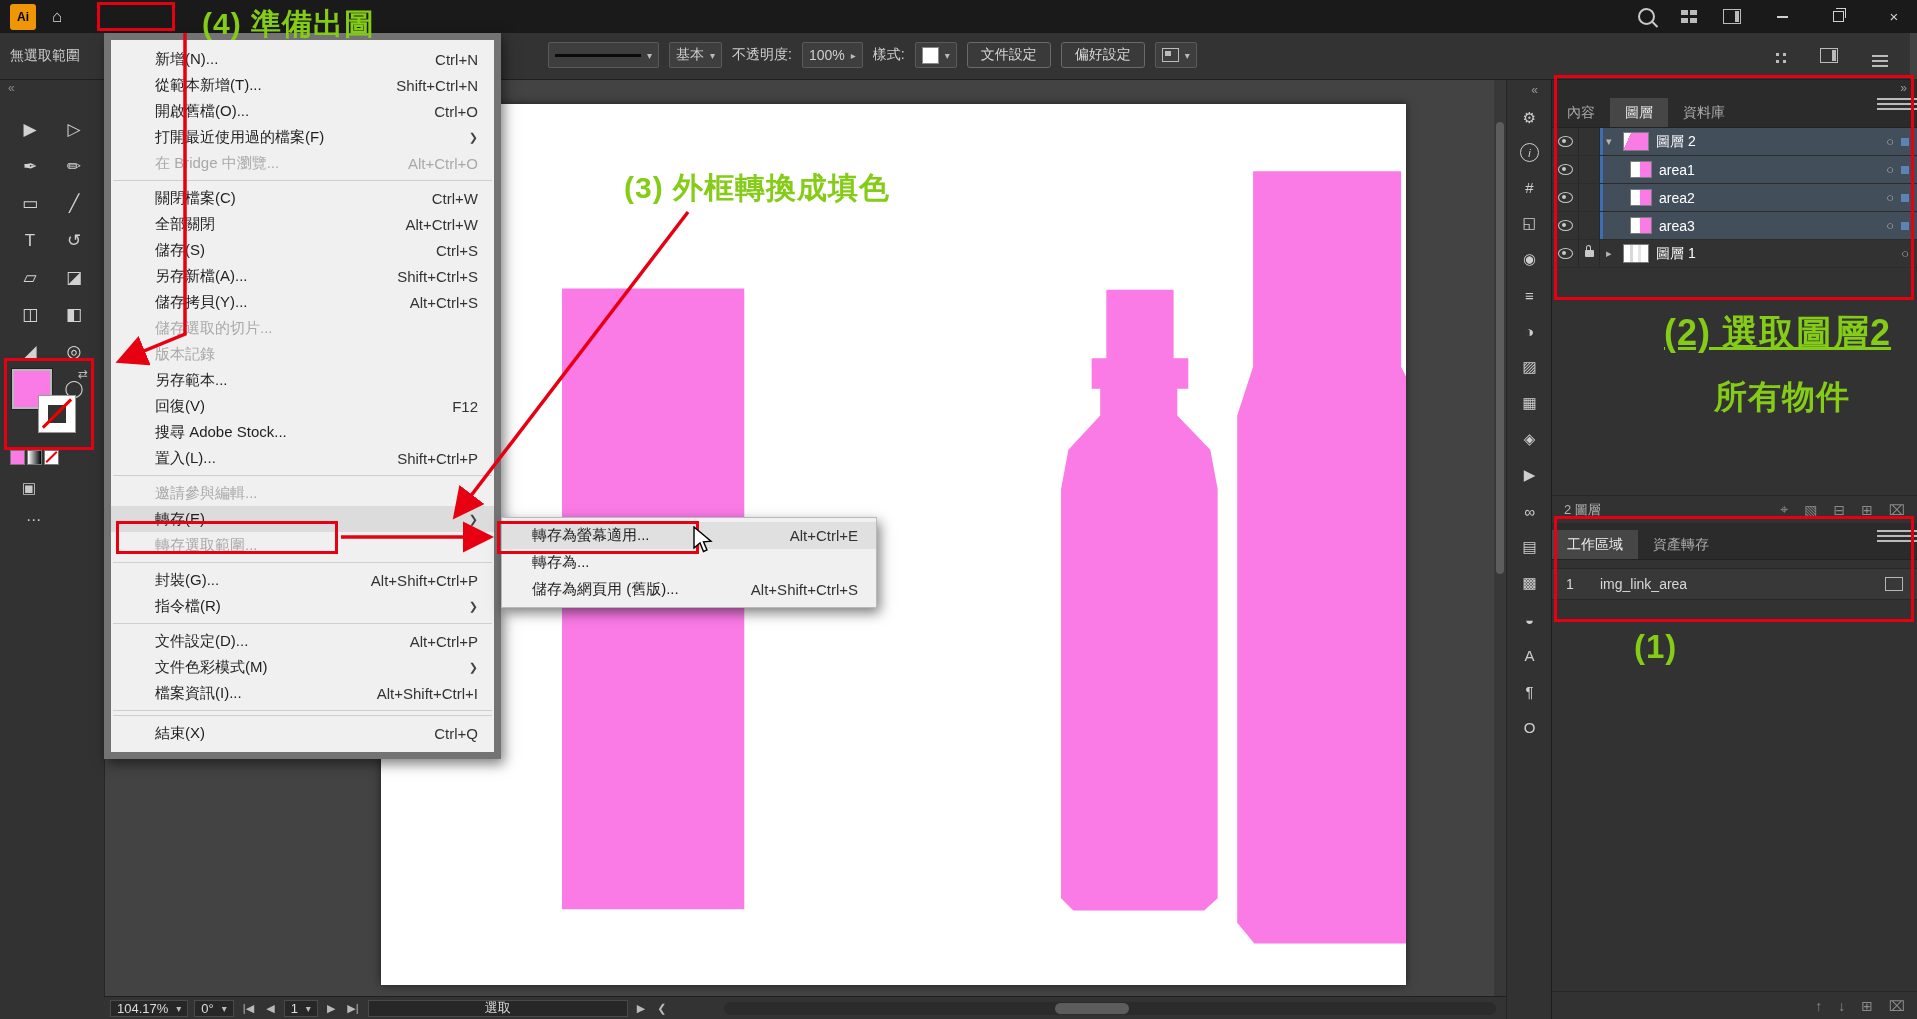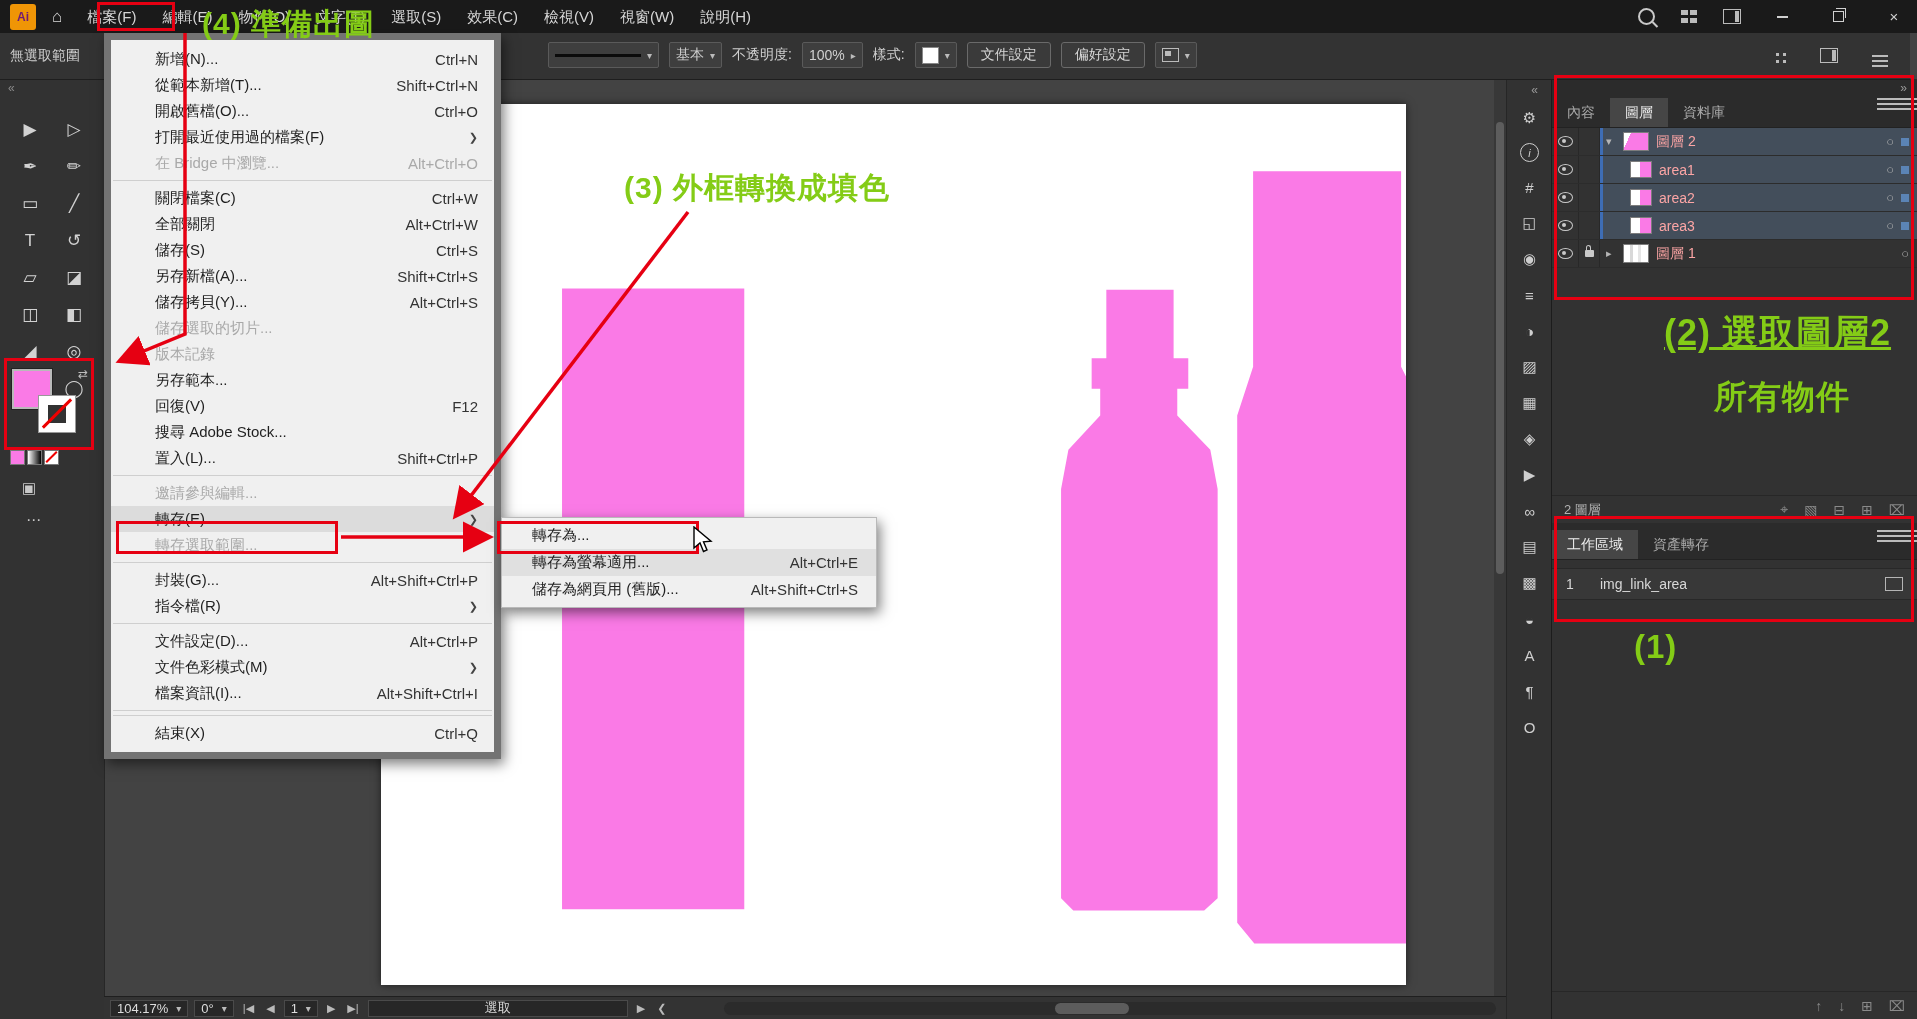--- a/index.html
+++ b/index.html
@@ -2,21 +2,21 @@
 <html><head>
 <meta charset="utf-8">
 <style>
   html,body{margin:0;padding:0;}
   body{width:1917px;height:1019px;position:relative;overflow:hidden;background:#434343;
        font-family:"Liberation Sans","DejaVu Sans",sans-serif;color:#ccc;}
   .abs{position:absolute;}
 
   
   #menubar{left:0;top:0;width:1917px;height:33px;background:#1a1a1a;display:flex;align-items:center;z-index:10;}
-  .ailogo{width:26px;height:26px;margin-left:10px;background:#ef9506;color:#701a75;font-weight:bold;
+  .ailogo{width:26px;height:26px;margin-left:10px;background:#ef9506;color:#000000;font-weight:bold;
           font-size:12px;display:flex;align-items:center;justify-content:center;border-radius:3px;}
   .homeic{margin-left:16px;font-size:17px;color:#d8d8d8;}
   #mbitems{display:flex;margin-left:12px;height:33px;}
   .mb-item{padding:0 13px;line-height:33px;font-size:15px;color:#d6d6d6;}
   #mbright{margin-left:auto;display:flex;align-items:center;gap:26px;margin-right:8px;}
   .searchic{width:13px;height:13px;border:2px solid #c9c9c9;border-radius:50%;position:relative;}
   .searchic::after{content:"";position:absolute;width:2px;height:7px;background:#c9c9c9;right:-3px;bottom:-5px;transform:rotate(-45deg);}
   .gridic{width:16px;height:13px;background:
       linear-gradient(#bbb,#bbb) 0 0/7px 5px no-repeat,
       linear-gradient(#bbb,#bbb) 9px 0/7px 5px no-repeat,
@@ -105,21 +105,21 @@
   .lock::before{content:"";position:absolute;left:1px;top:-5px;width:5px;height:5px;border:1.5px solid #c9c9c9;border-bottom:none;border-radius:3px 3px 0 0;box-sizing:border-box;}
   .lcontent{flex:1;height:100%;display:flex;align-items:center;gap:7px;padding:0 8px 0 6px;}
   .lrow.sel .lcontent{background:#434e5b;box-shadow:inset 3px 0 0 #3e6db5;}
   .lrow.child .lcontent{padding-left:30px;}
   .chv{color:#b5b5b5;font-size:11px;width:10px;}
   .thumb{width:24px;height:17px;border:1px solid #7c7c7c;background:#fff;flex:none;}
   .thumb.small{width:20px;height:15px;}
   .t-l2{background:linear-gradient(115deg,#fff 22%,#fa7ae6 22%);}
   .t-a{background:linear-gradient(90deg,#fff 45%,#fa7ae6 45%);}
   .t-l1{background:linear-gradient(90deg,#fff 25%,#d8d8d8 25% 38%,#fff 38% 58%,#e6e6e6 58% 72%,#fff 72%);}
-  .lname{color:#fca5a5;}
+  .lname{color:#ffffff;}
   .lsp{flex:1;}
   .tgt{color:#b2b2b2;font-size:13px;}
   .seldot{width:8px;height:8px;background:#5b84b5;flex:none;}
   .pbottom{height:27px;display:flex;align-items:center;gap:16px;padding:0 12px;border-top:1px solid #272727;color:#b3b3b3;font-size:13px;}
   .pbic{color:#8a8a8a;font-size:14px;}
   .pbspace{flex:1;}
   .abrow{height:30px;display:flex;align-items:center;padding:0 14px;background:#383838;border-top:1px solid #282828;border-bottom:1px solid #282828;gap:8px;}
   .abnum{width:26px;color:#d8d8d8;}
   .abname{flex:1;color:#d8d8d8;}
   .abic{width:16px;height:12px;border:1px solid #b5b5b5;}
@@ -147,31 +147,20 @@
   .rtext{position:absolute;color:#84cc16;font-weight:bold;z-index:55;pointer-events:none;letter-spacing:1px;margin-left:22px;}
   #overlay{position:absolute;left:0;top:0;width:1917px;height:1019px;z-index:54;pointer-events:none;}
   #cursor{position:absolute;left:692px;top:526px;z-index:60;pointer-events:none;}
 </style>
 </head>
 <body>
 
 <div id="menubar" class="abs">
   <div class="ailogo">Ai</div>
   <div class="homeic">⌂</div>
-  <div id="mbitems">
-    <div class="mb-item">檔案(F)</div>
-    <div class="mb-item">編輯(E)</div>
-    <div class="mb-item">物件(O)</div>
-    <div class="mb-item">文字(T)</div>
-    <div class="mb-item">選取(S)</div>
-    <div class="mb-item">效果(C)</div>
-    <div class="mb-item">檢視(V)</div>
-    <div class="mb-item">視窗(W)</div>
-    <div class="mb-item">說明(H)</div>
-  </div>
   <div id="mbright">
     <span class="searchic"></span>
     <span class="gridic"></span>
     <span class="wsic"></span>
     <span class="winbtn">
         <span class="minbar"></span>
       </span>
     <span class="winbtn">
         <span class="restic"></span>
       </span>
@@ -519,26 +508,26 @@
     </div>
   <div class="msep"></div>
   <div class="msep"></div>
   <div class="mi">
       <span>結束(X)</span>
       <span class="ms">Ctrl+Q</span>
     </div>
 </div>
 
 <div id="submenu" class="abs">
-  <div class="smi">
-      <span>轉存為...</span>
-    </div>
   <div class="smi hl">
       <span>轉存為螢幕適用...</span>
       <span class="ms">Alt+Ctrl+E</span>
+    </div>
+  <div class="smi">
+      <span>轉存為...</span>
     </div>
   <div class="smi">
       <span>儲存為網頁用 (舊版)...</span>
       <span class="ms">Alt+Shift+Ctrl+S</span>
     </div>
 </div>
 
 <div class="rbox" style="left:97px;top:2px;width:78px;height:29px;"></div>
 <div class="rbox" style="left:4px;top:358px;width:90px;height:92px;"></div>
 <div class="rbox" style="left:116px;top:521px;width:222px;height:33px;"></div>

